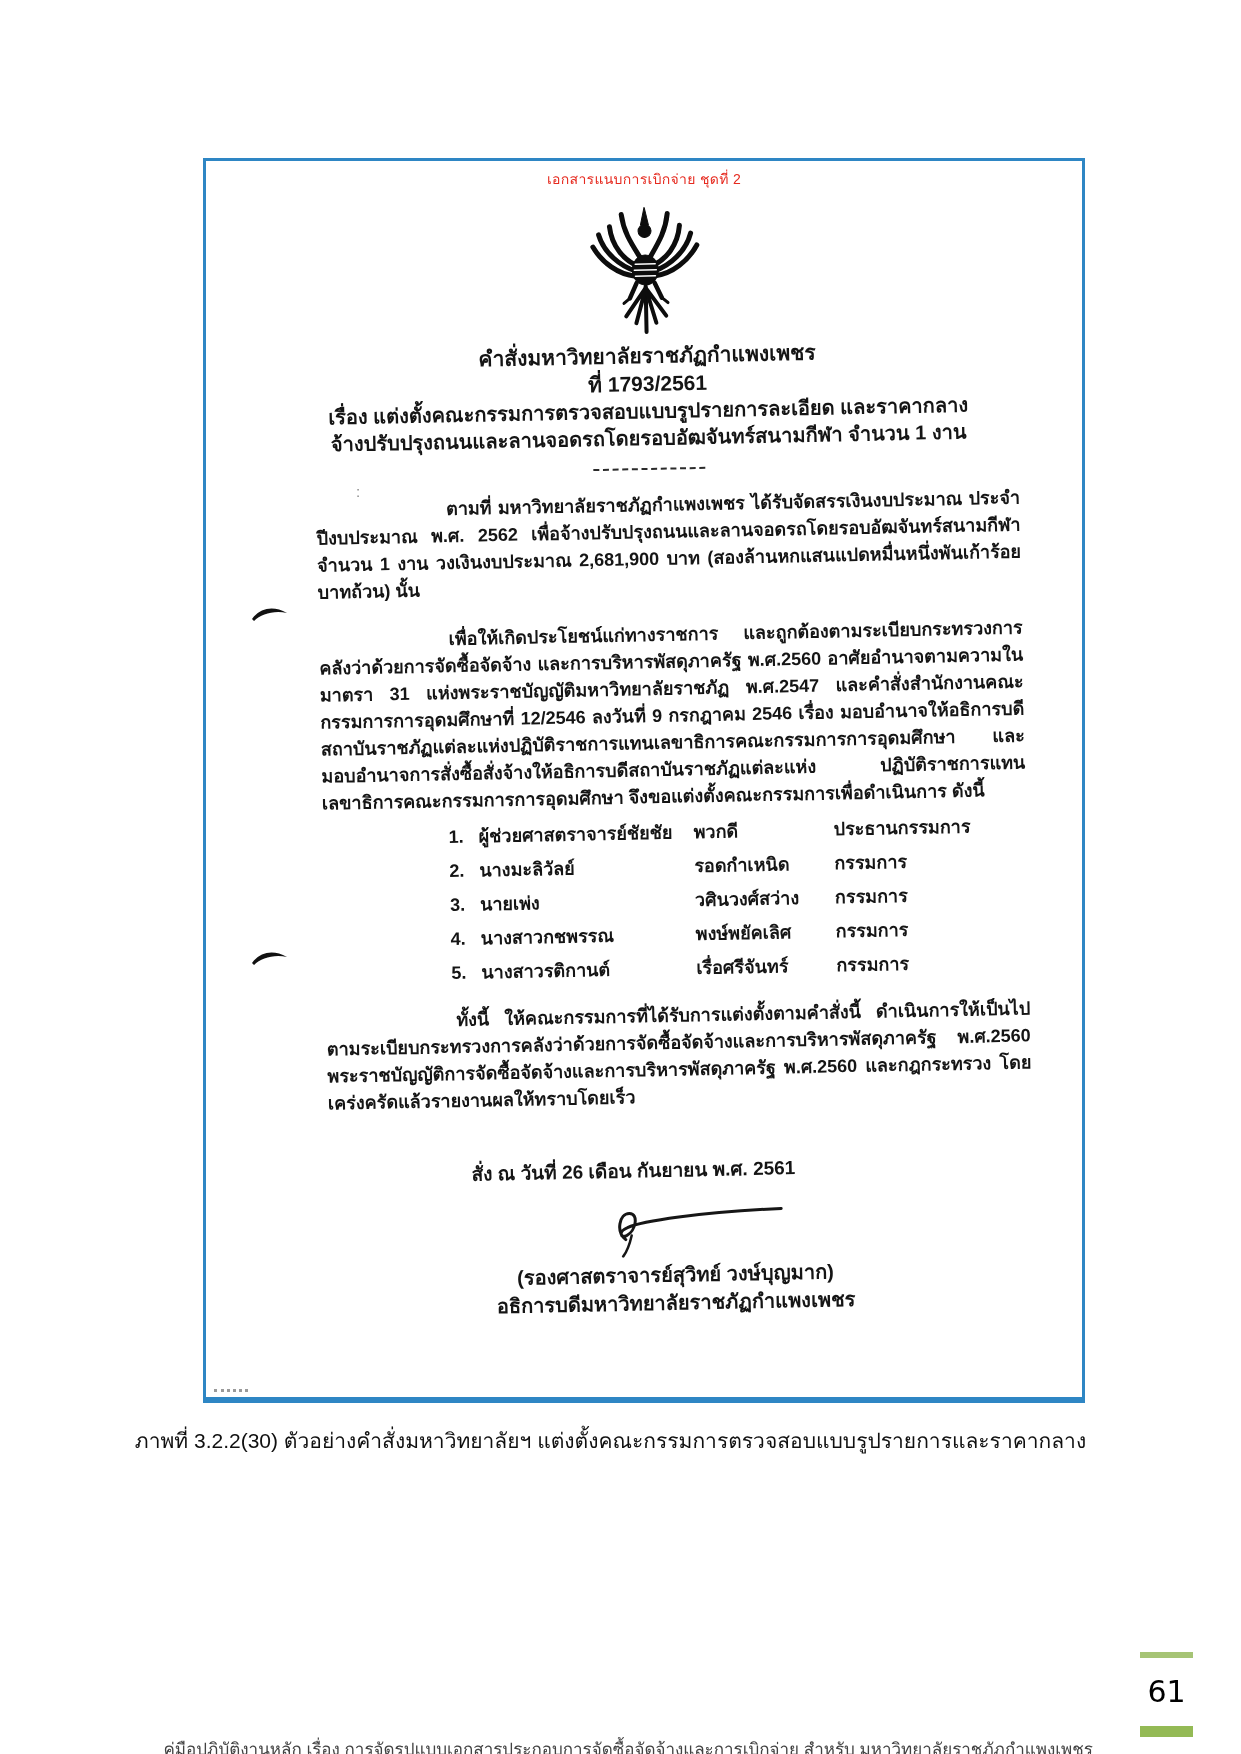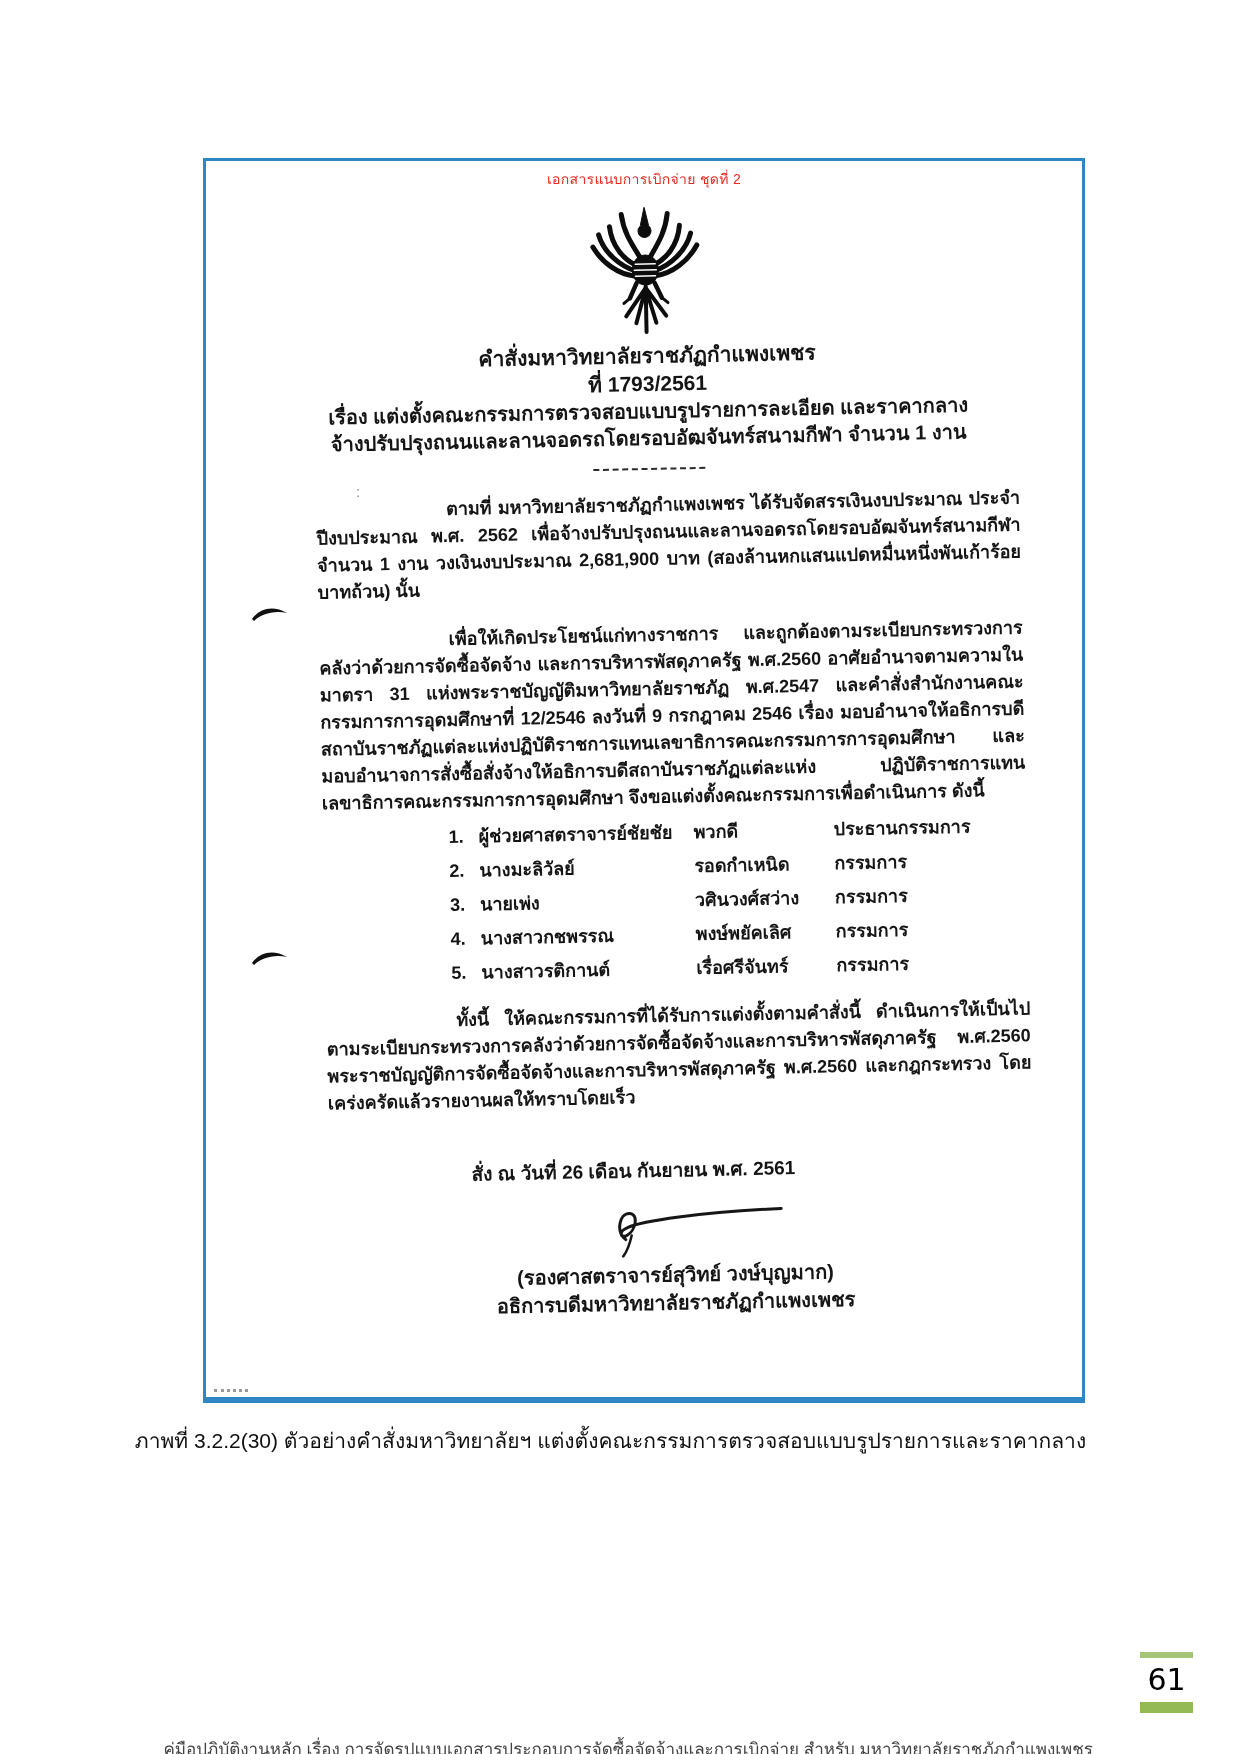--- a/index.html
+++ b/index.html
@@ -107,21 +107,21 @@
     left: 1140px;
     top: 1652px;
     width: 53px;
   }
   .pagenum .bar-top { height: 6px; background: #a6c475; }
   .pagenum .num {
     text-align: center;
     font-size: 30px;
     line-height: 36px;
     color: #000000;
-    margin: 4px 0;
+    margin: 16px 0;
     font-family: "DejaVu Sans", sans-serif;
   }
   .pagenum .bar-bottom { height: 11px; background: #94ba55; }
 </style>
 </head>
 <body>
 
 <div class="page">
 
   <div class="doc-box">

